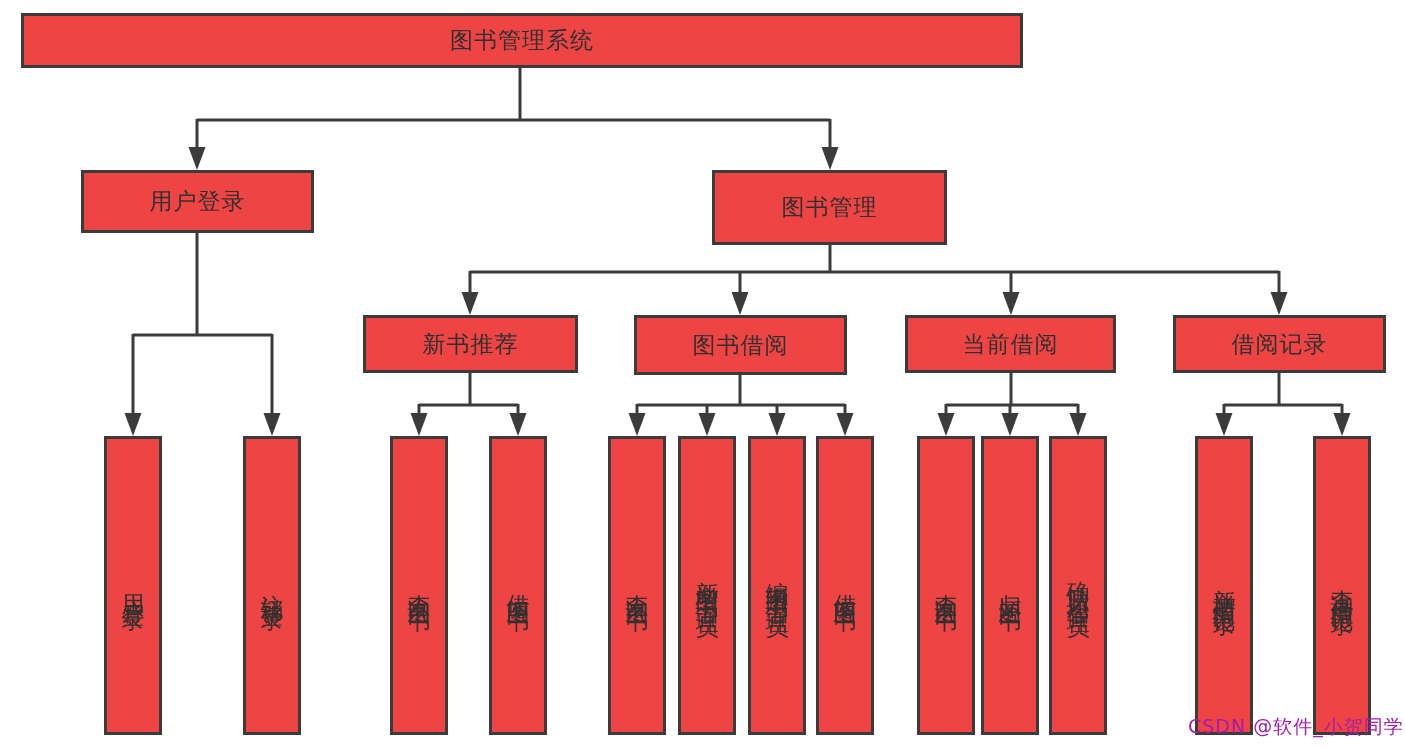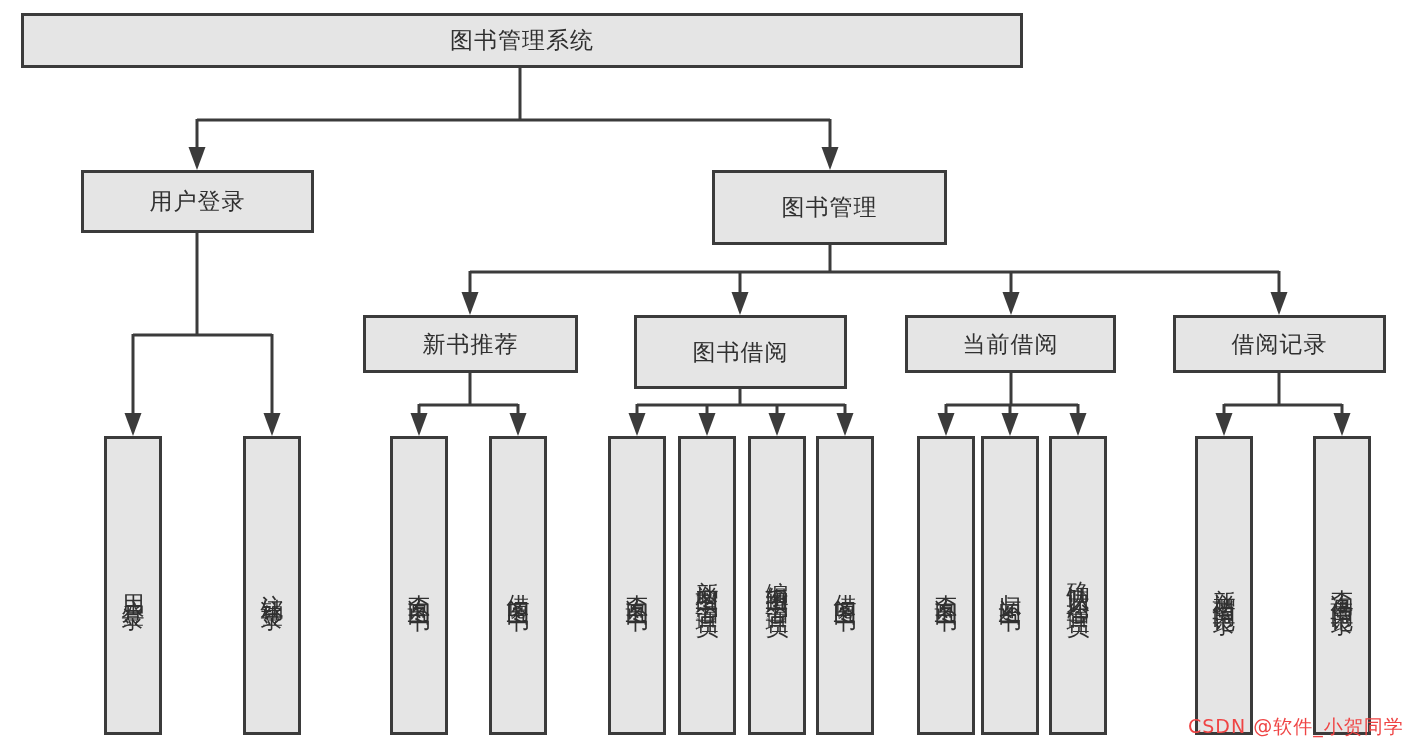--- a/index.html
+++ b/index.html
@@ -14,21 +14,21 @@
   }
   .connectors {
     position: absolute;
     left: 0; top: 0;
     width: 1405px; height: 747px;
     pointer-events: none;
   }
   .node {
     position: absolute;
     box-sizing: border-box;
-    background: #e5e5e5;
+    background: #ef4444;
     border: 3px solid #3b3b3b;
     display: flex;
     align-items: center;
     justify-content: center;
     z-index: 2;
   }
   .hbox {
     font-size: 23px;
     letter-spacing: 1px;
     white-space: nowrap;
@@ -43,21 +43,21 @@
     letter-spacing: 5px;
     line-height: 1;
     font-size: 23px;
     white-space: nowrap;
   }
   .watermark {
     position: absolute;
     left: 1188px;
     top: 714px;
     font-size: 19px;
-    color: #ef4444;
+    color: #a21caf;
     white-space: nowrap;
     z-index: 5;
     letter-spacing: 1px;
   }
 </style>
 </head>
 <body>
 
 <div class="stage">
 
@@ -126,21 +126,21 @@
         <polygon points="1333.5,413 1350.5,413 1342,436"></polygon>
       </g>
   </svg>
 
   <div class="node hbox" style="left:21px; top:13px; width:1002px; height:55px">图书管理系统</div>
 
   <div class="node hbox" style="left:81px; top:170px; width:233px; height:63px">用户登录</div>
   <div class="node hbox" style="left:712px; top:170px; width:235px; height:75px">图书管理</div>
 
   <div class="node hbox" style="left:363px; top:315px; width:215px; height:58px">新书推荐</div>
-  <div class="node hbox" style="left:634px; top:315px; width:213px; height:74px">图书借阅</div>
+  <div class="node hbox" style="left:634px; top:315px; width:213px; height:60px">图书借阅</div>
   <div class="node hbox" style="left:905px; top:315px; width:211px; height:58px">当前借阅</div>
   <div class="node hbox" style="left:1173px; top:315px; width:213px; height:58px">借阅记录</div>
 
   <div class="node vbox" style="left:104px; top:436px">
     <span class="vtext">用户登录</span>
   </div>
   <div class="node vbox" style="left:243px; top:436px">
     <span class="vtext">注销登录</span>
   </div>
 

